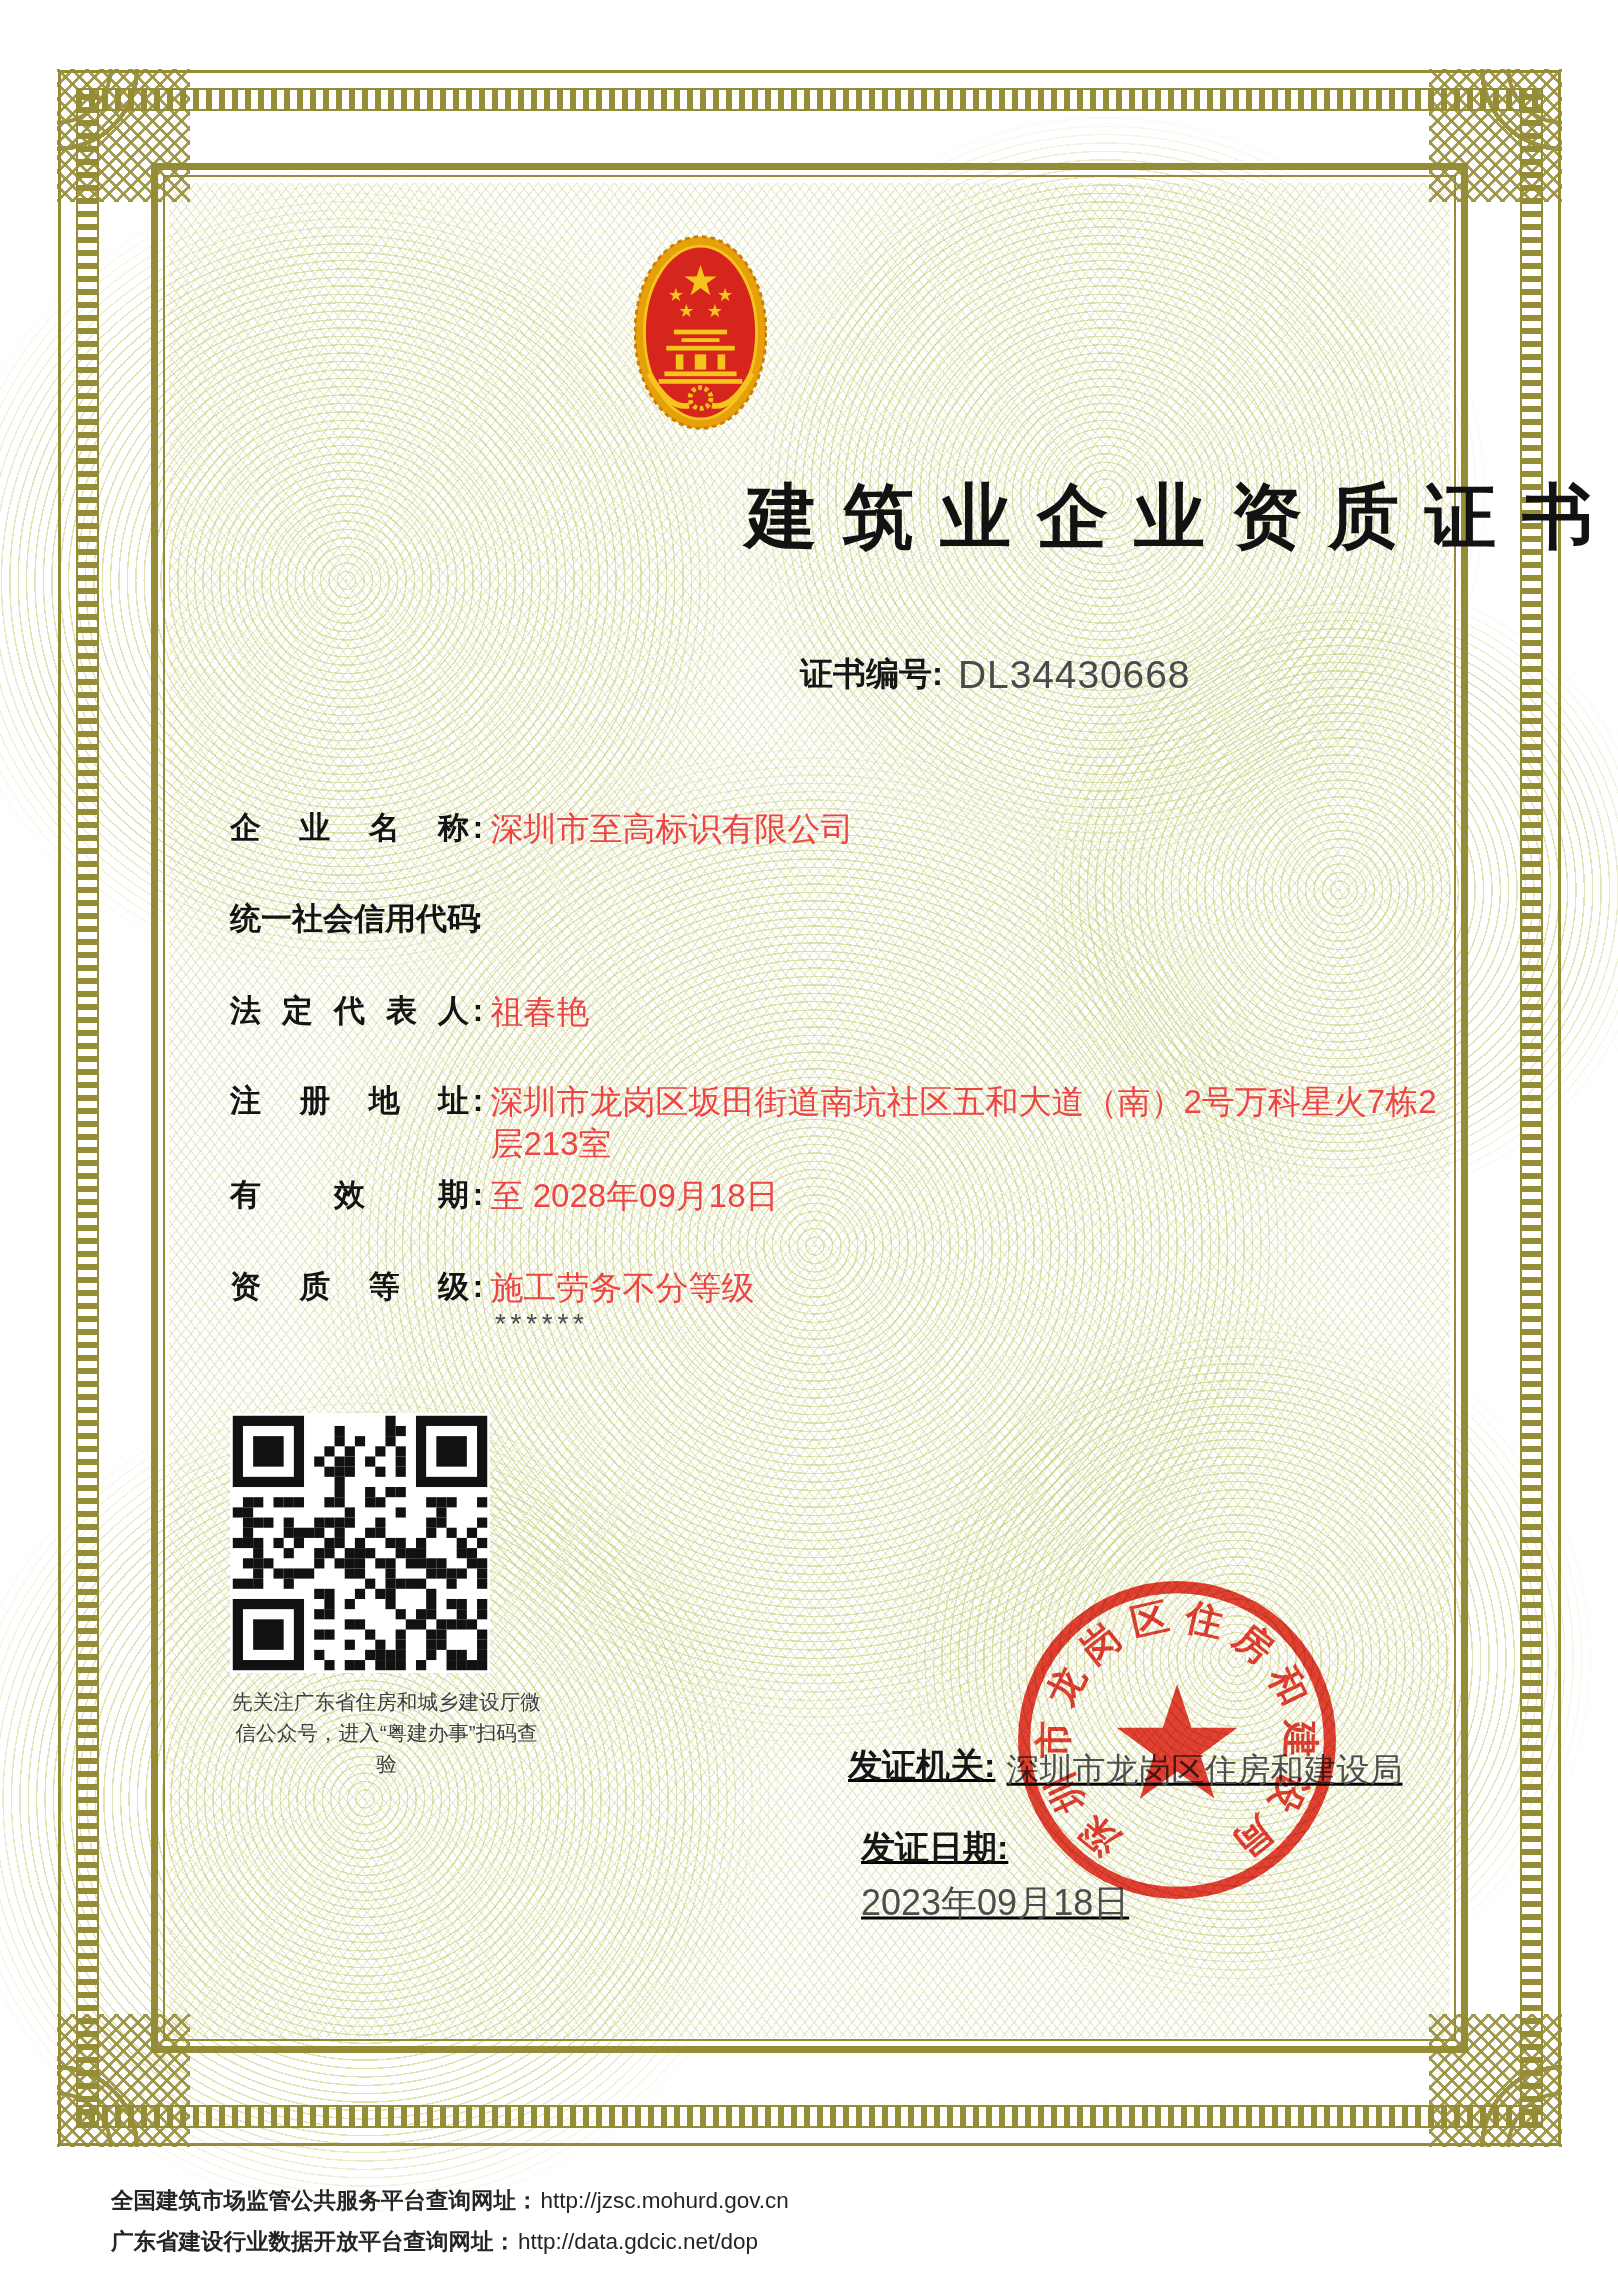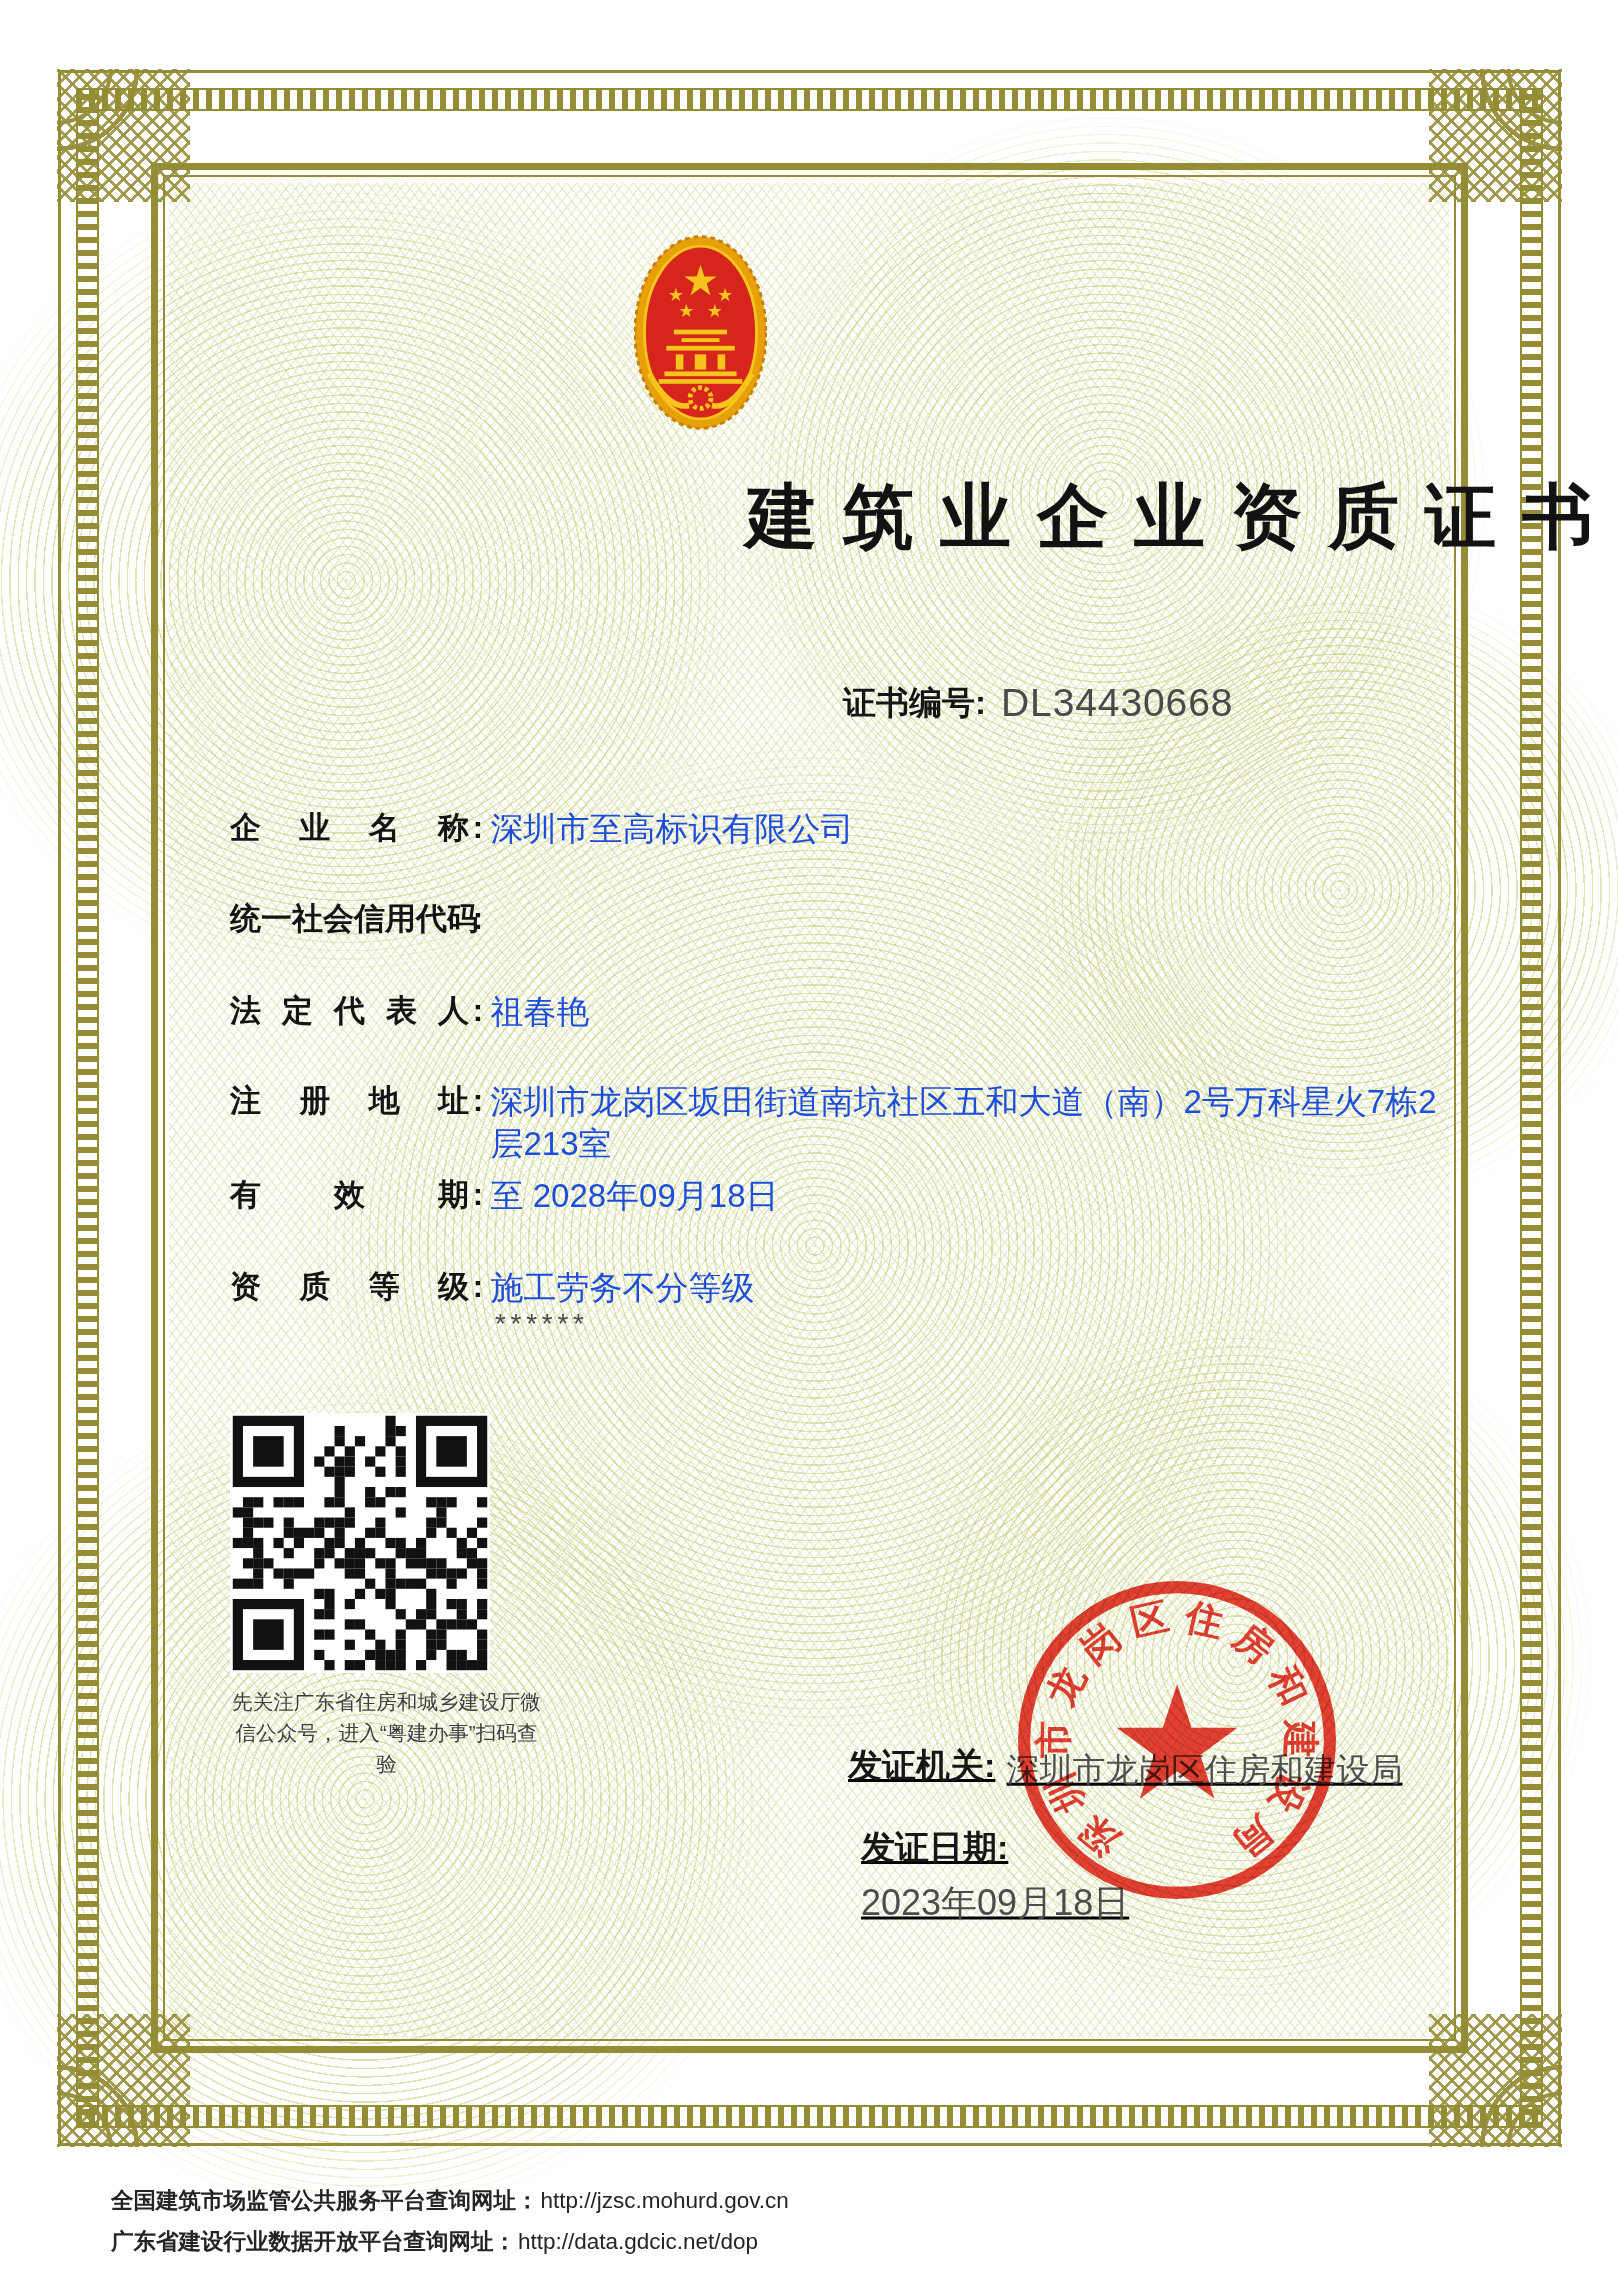--- a/index.html
+++ b/index.html
@@ -52,29 +52,29 @@
       radial-gradient(circle at 100% 100%, transparent 51px,#958d36 52px 55px,transparent 56px 77px,#958d36 78px 82px,transparent 82px),
       repeating-linear-gradient(45deg,rgba(149,141,54,.9) 0 2.8px,transparent 2.8px 10.3px),
       repeating-linear-gradient(-45deg,rgba(149,141,54,.9) 0 2.8px,transparent 2.8px 10.3px);}
 
   
   .content{position:absolute;inset:0;z-index:2;}
   .emblem{position:absolute;left:634px;top:234px;width:133px;height:197px;}
   .title{position:absolute;left:0;top:470px;width:100%;text-align:right;
     font-size:71px;font-weight:800;color:#121212;letter-spacing:26px;text-indent:26px;}
 
-  .certno{position:absolute;left:843px;top:652px;display:flex;align-items:flex-start;margin-top:29px;}
+  .certno{position:absolute;left:800px;top:652px;display:flex;align-items:center;}
   .certno .lbl{font-size:33px;font-weight:700;color:#161616;}
   .certno .val{font-size:39px;color:#4a4a4a;margin-left:15px;letter-spacing:0.9px;}
 
   .row{position:absolute;left:230px;display:flex;align-items:flex-start;}
   .row .lbl{width:239px;display:flex;justify-content:space-between;
     font-size:31px;font-weight:700;color:#141414;flex:none;line-height:39px;}
   .row .colon{font-size:31px;font-weight:700;color:#141414;margin:0 7.5px 0 3.7px;line-height:39px;}
-  .row .val{font-size:33px;color:#1d4ed8;line-height:42px;}
+  .row .val{font-size:33px;color:#ef4444;line-height:42px;}
   .r1{top:808px;} .r2{top:899px;} .r3{top:991px;} .r4{top:1081px;} .r5{top:1175px;} .r6{top:1267px;}
   .val.code{font-size:37px;color:#4a4a4a;}
   .val.address{width:979px;font-size:33px;}
   .note-stars{position:absolute;left:495px;top:1308px;font-size:28px;color:#4c4c4c;letter-spacing:4.7px;}
 
   .qr{position:absolute;left:230px;top:1413px;background:#fff;}
   .qr-caption{position:absolute;left:228px;top:1686px;width:317px;
     font-size:20.6px;line-height:31px;color:#3e3e3e;text-align:center;}
 
   .issuer,.issue-date{position:absolute;left:848px;display:flex;align-items:baseline;text-decoration:underline;}

